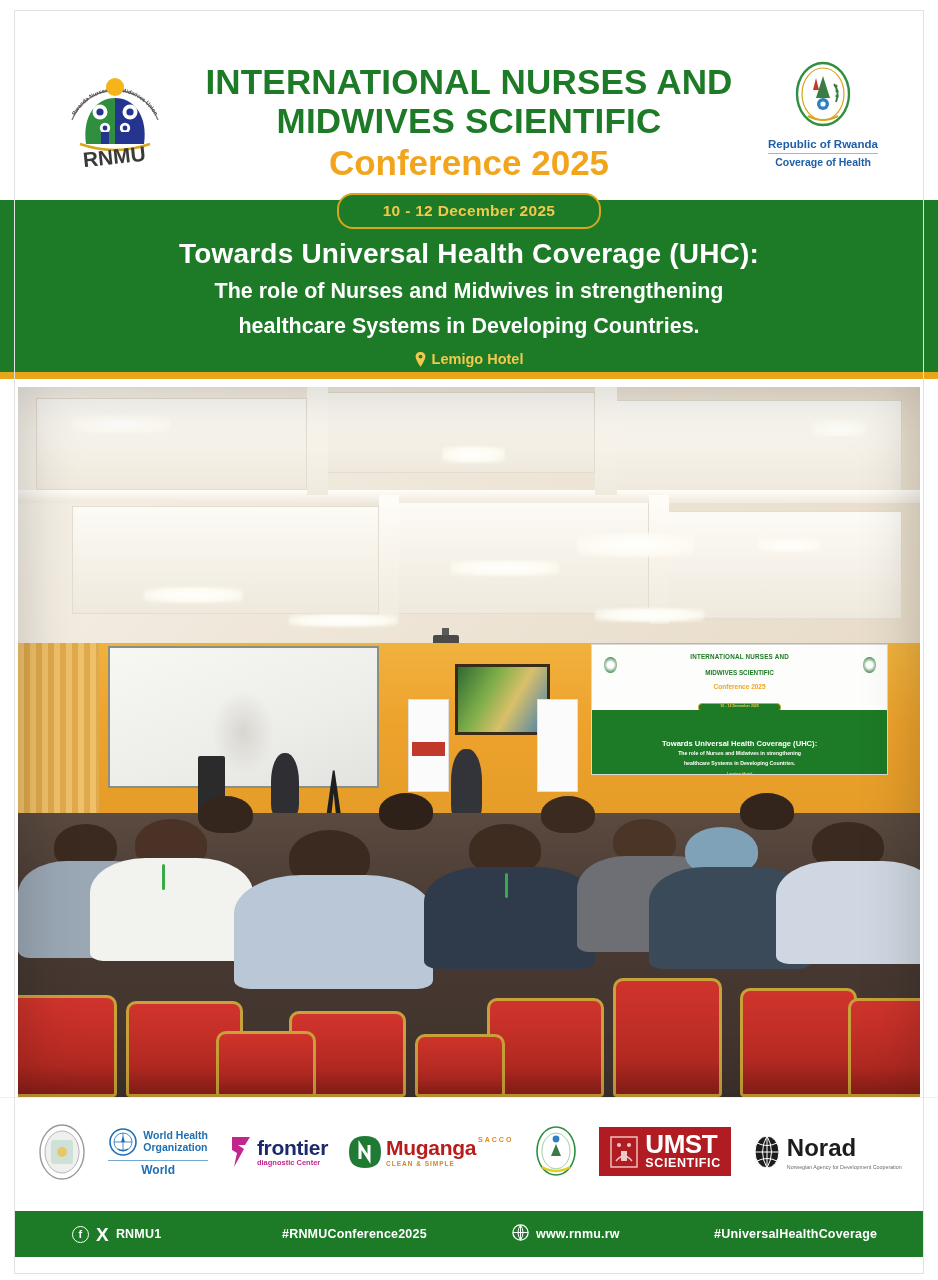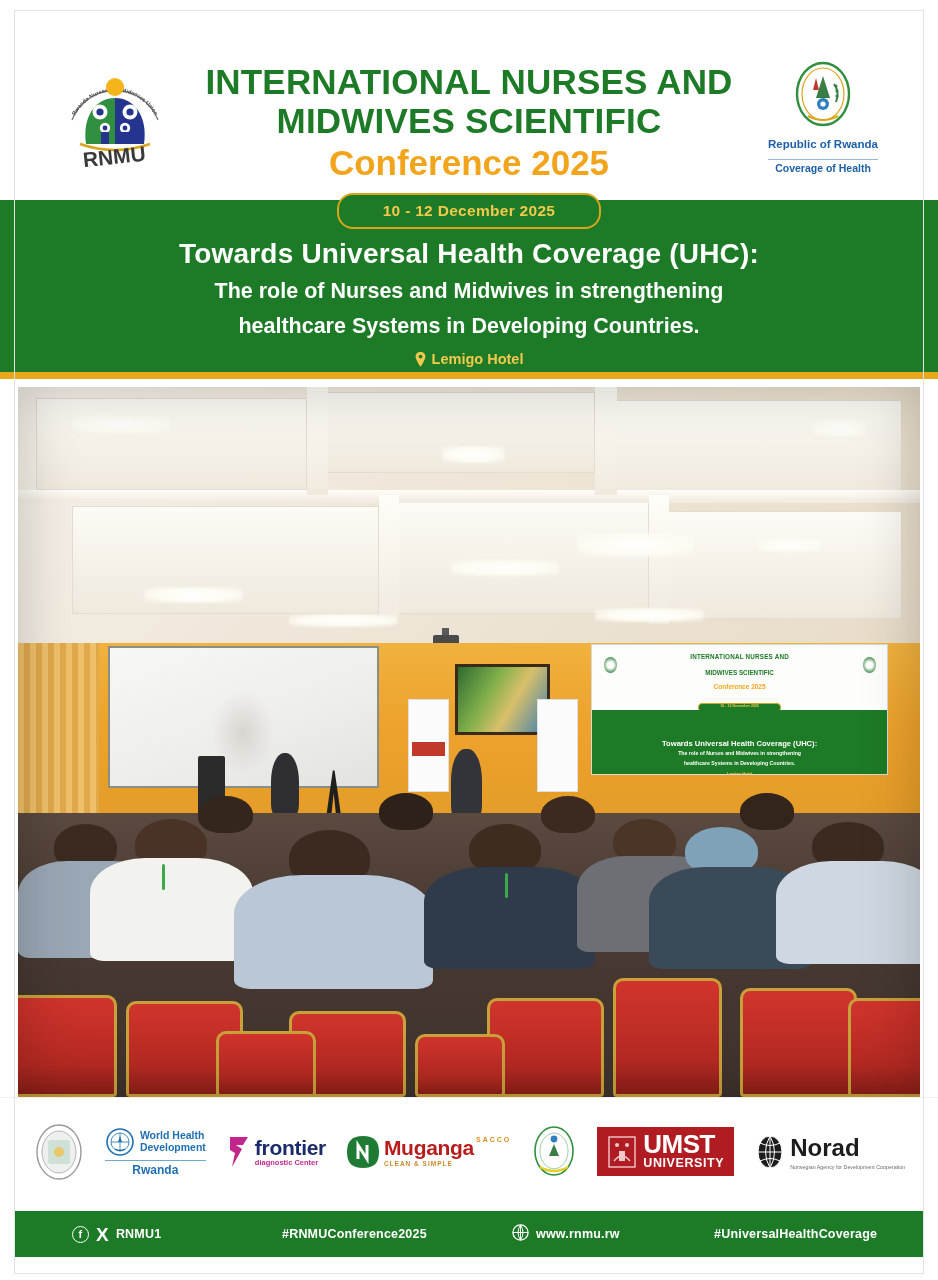--- a/index.html
+++ b/index.html
@@ -51,21 +51,21 @@
     color: #f2a51c;
     font-weight: 800;
     font-size: 35px;
     line-height: 1.2;
     margin-top: 2px;
   }
 
   .moh-caption { text-align:center; margin-top:2px; }
   .moh-line1 {
     color: #1e5fa8; font-size: 11.5px; font-weight: 700;
-    border-bottom: 1px solid #9ab8d8; padding-bottom: 7px;
+    border-bottom: 1px solid #9ab8d8; padding-bottom: 1px;
     display:inline-block; line-height:1.2;
   }
   .moh-line2 { color: #1e5fa8; font-size: 10.5px; font-weight: 700; margin-top:2px; }
 
   
   .date-pill-wrap {
     position: absolute;
     left: 0; right: 0; top: 193px;
     display: flex; justify-content: center;
     z-index: 20;
@@ -542,24 +542,24 @@
         <div style="display:flex;align-items:center;gap:5px;">
           <svg width="30" height="30" viewBox="0 0 30 30">
             <circle cx="15" cy="15" r="13" fill="#ffffff" stroke="#1f6fb2" stroke-width="1.6"></circle>
             <circle cx="15" cy="15" r="9" fill="none" stroke="#1f6fb2" stroke-width=".8"></circle>
             <path d="M15 6 v18 M6 15 h18" stroke="#1f6fb2" stroke-width=".8"></path>
             <path d="M15 9 l2 6 h-4 z" fill="#1f6fb2"></path>
             <path d="M10 22 q5 3 10 0" fill="none" stroke="#1f6fb2" stroke-width="1.4"></path>
           </svg>
           <div class="sp-who-text">
             <div>World Health</div>
-            <div>Development</div>
+            <div>Organization</div>
           </div>
         </div>
-        <div class="sp-who-rwanda" style="width:100%;">Rwanda</div>
+        <div class="sp-who-rwanda" style="width:100%;">World</div>
       </div>
     </div>
 
     <div class="sponsor">
       <svg width="26" height="34" viewBox="0 0 26 34">
         <path d="M4 2 h18 l-5 8 h-7 l6 4 l-10 18 l3 -14 l-5 -3 z" fill="#c2268c"></path>
       </svg>
       <div style="margin-left:3px;">
         <div class="sp-frontier-main">frontier</div>
         <div class="sp-frontier-sub">diagnostic Center</div>
@@ -594,21 +594,21 @@
       <div class="sp-umst">
         <svg width="30" height="34" viewBox="0 0 30 34">
           <rect x="2" y="2" width="26" height="30" fill="none" stroke="#f2c9cb" stroke-width="1.4"></rect>
           <circle cx="10" cy="10" r="2" fill="#f2c9cb"></circle>
           <circle cx="20" cy="10" r="2" fill="#f2c9cb"></circle>
           <path d="M7 26 q8 -10 16 0" fill="none" stroke="#f2c9cb" stroke-width="1.4"></path>
           <rect x="12" y="16" width="6" height="10" fill="#f2c9cb"></rect>
         </svg>
         <div>
           <div class="sp-umst-main">UMST</div>
-          <div class="sp-umst-sub">UNIVERSITY</div>
+          <div class="sp-umst-sub">SCIENTIFIC</div>
         </div>
       </div>
     </div>
 
     <div class="sponsor">
       <svg width="32" height="36" viewBox="0 0 32 36">
         <ellipse cx="16" cy="18" rx="12" ry="16" fill="#1c1c1c"></ellipse>
         <ellipse cx="16" cy="18" rx="12" ry="16" fill="none" stroke="#ffffff" stroke-width="1"></ellipse>
         <path d="M16 2 v32 M4 18 h24 M16 2 q-9 16 0 32 M16 2 q9 16 0 32" stroke="#ffffff" stroke-width="1" fill="none"></path>
         <path d="M6 9 q10 5 20 0 M6 27 q10 -5 20 0" stroke="#ffffff" stroke-width="1" fill="none"></path>

